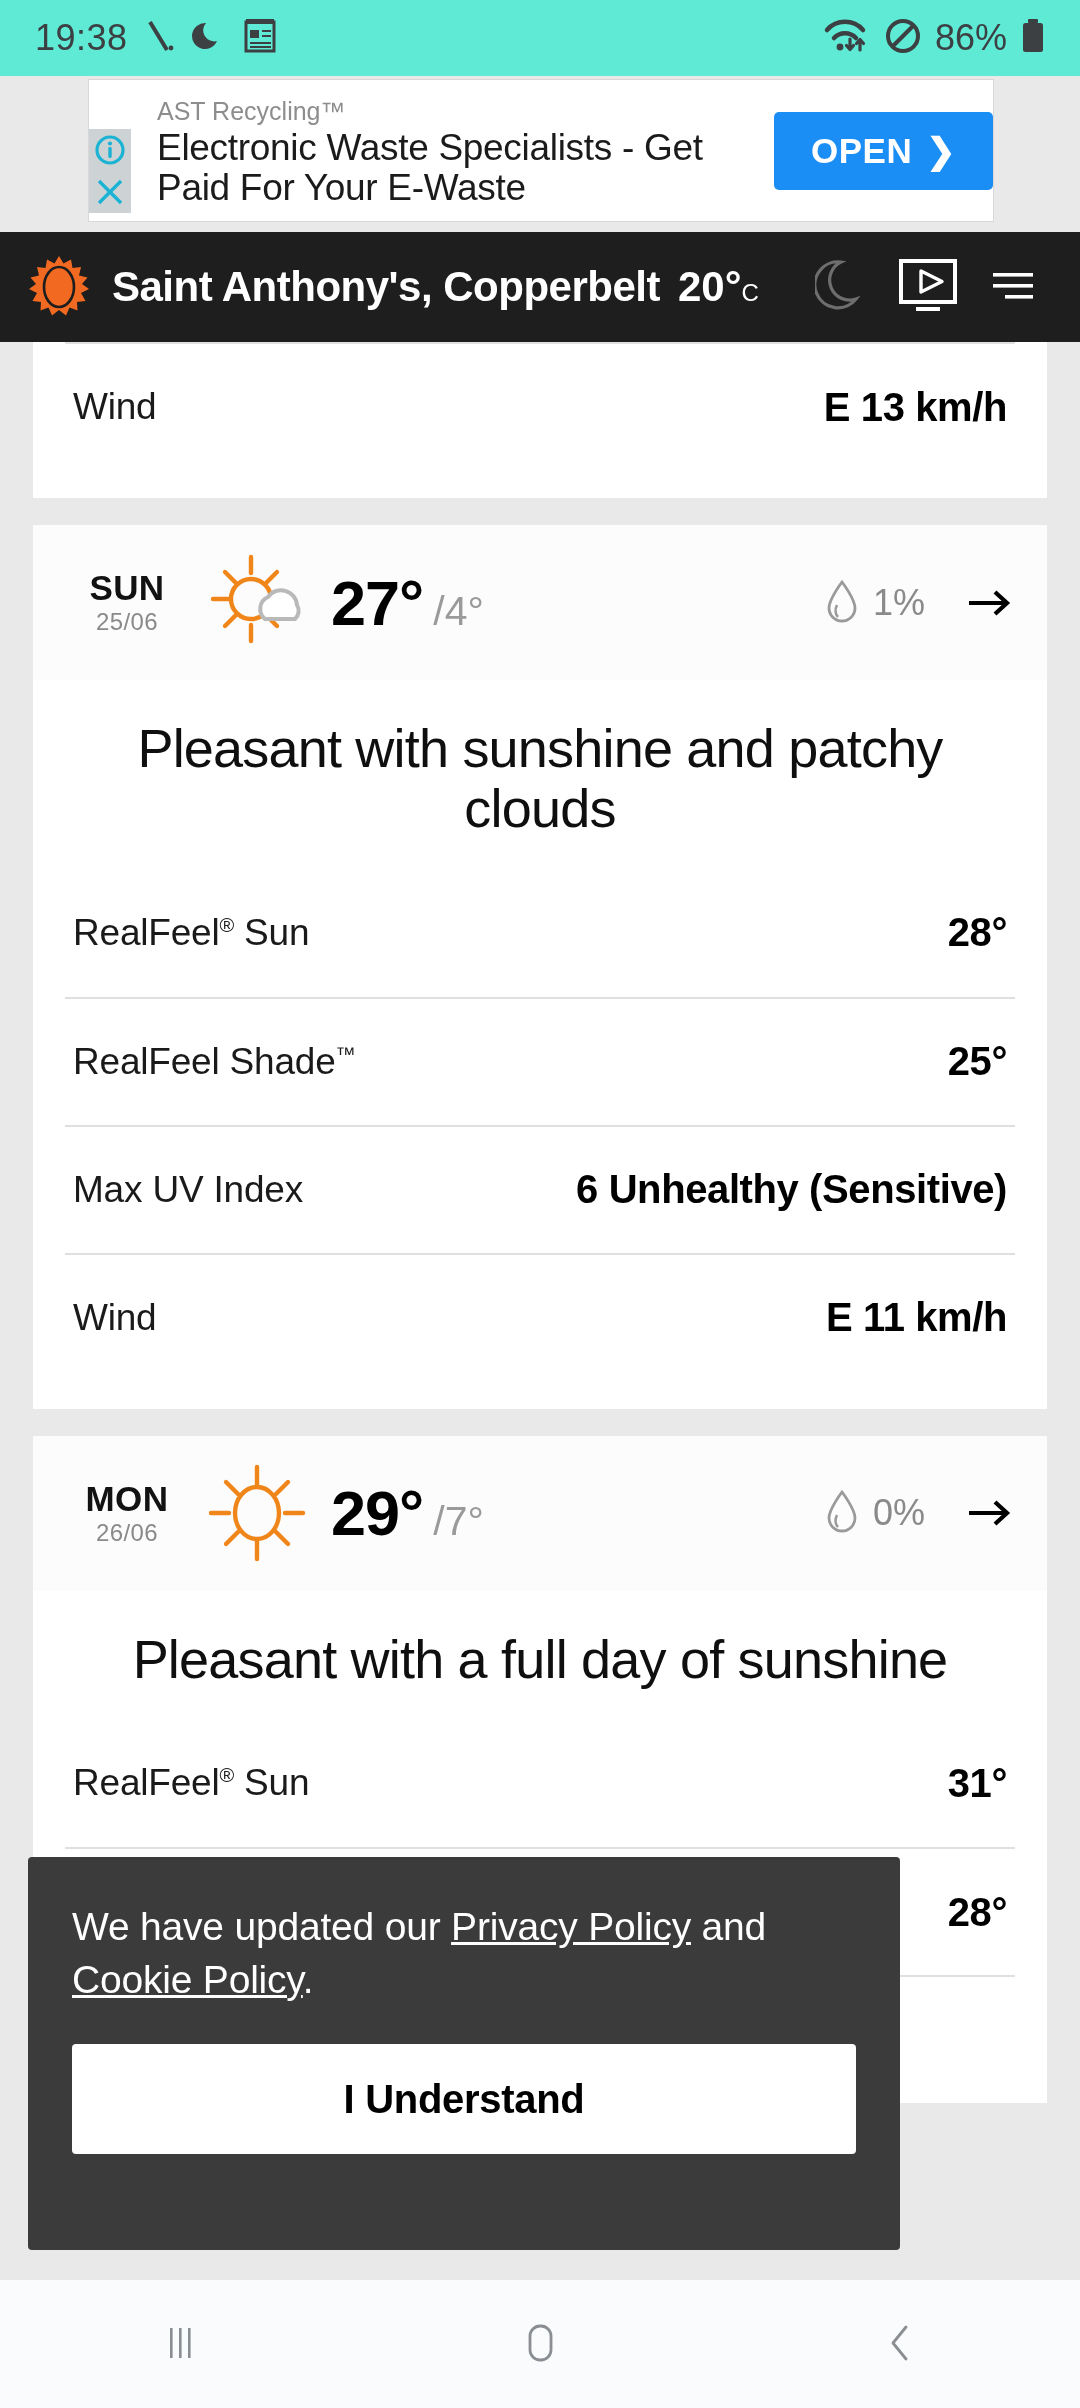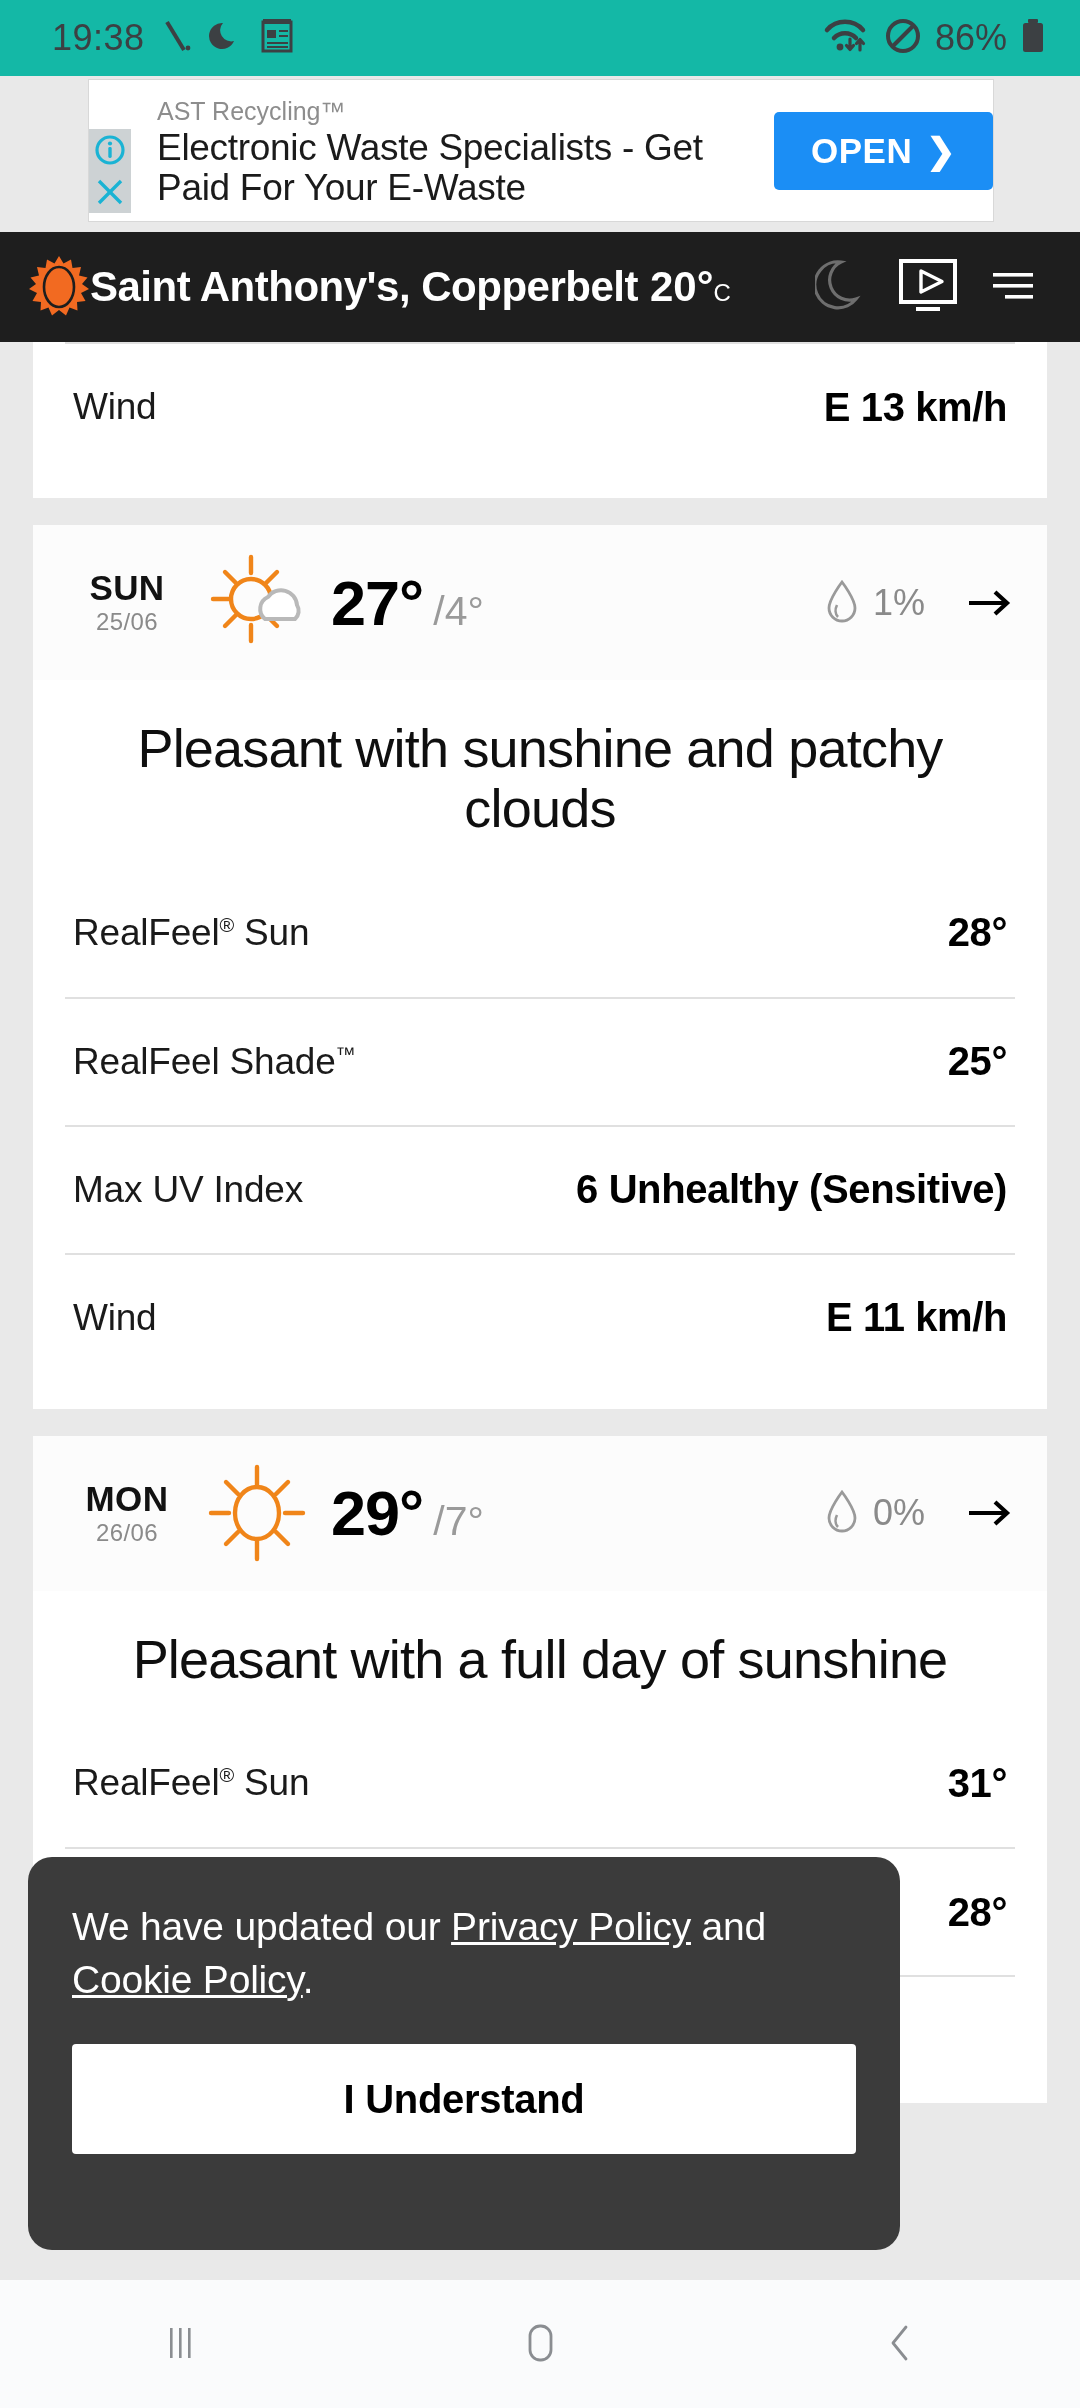--- a/index.html
+++ b/index.html
@@ -7,23 +7,23 @@
   body {
     font-family:"Liberation Sans", sans-serif;
     background:#e9e9e9;
     position:relative;
     overflow:hidden;
     -webkit-font-smoothing:antialiased;
   }
 
   
   #status-bar {
-    height:76px; background:#14b8a6;
+    height:76px; background:#5eead4;
     display:flex; align-items:center; justify-content:space-between;
-    padding:0 34px 0 52px;
+    padding:0 34px 0 35px;
   }
   .sb-left { display:flex; align-items:center; gap:17px; }
   .sb-right { display:flex; align-items:center; gap:13px; }
   #clock { font-size:36px; color:#3c4043; letter-spacing:0.5px; }
   .sb-ico { display:block; }
 
   
   #ad-banner {
     position:absolute; top:79px; left:88px;
     width:906px; height:143px;
@@ -59,21 +59,22 @@
   }
 
   
   #app-header {
     position:absolute; top:232px; left:0; width:1080px; height:110px;
     background:#1e1e1e; display:flex; align-items:center;
     padding:0 30px 0 28px;
   }
   #brand-logo { width:62px; height:62px; flex:0 0 62px; }
   #location-block {
-    flex:1; display:flex; align-items:baseline; gap:12px;
+    flex:1; display:flex; align-items:baseline; gap:18px;
+    margin-left:22px;
   }
   #location-name {
     color:#fff; font-size:42px; font-weight:bold;
     font-stretch:condensed; letter-spacing:-0.5px;
   }
   #header-temp {
     color:#fff; font-size:42px; font-weight:bold;
     font-stretch:condensed;
   }
   #header-temp .unit { font-size:24px; font-weight:normal; }
@@ -143,21 +144,21 @@
   .detail-value {
     font-size:40px; font-weight:bold; color:#000;
     font-stretch:condensed; letter-spacing:-0.4px;
   }
   .card-pad-bottom { height:28px; }
 
   
   #consent-dialog {
     position:absolute; left:28px; top:1857px;
     width:872px; height:393px;
-    background:#3b3b3b; border-radius:24px;
+    background:#3b3b3b; border-radius:4px;
     padding:44px 44px 40px 44px;
   }
   #consent-text {
     color:#ffffff; font-size:39px; line-height:1.35;
     font-stretch:condensed; letter-spacing:-0.2px;
   }
   #consent-text a { color:#ffffff; text-decoration:underline; }
   #consent-accept-btn {
     display:block; width:100%; height:110px; margin-top:38px;
     background:#ffffff; border:0; border-radius:4px;

